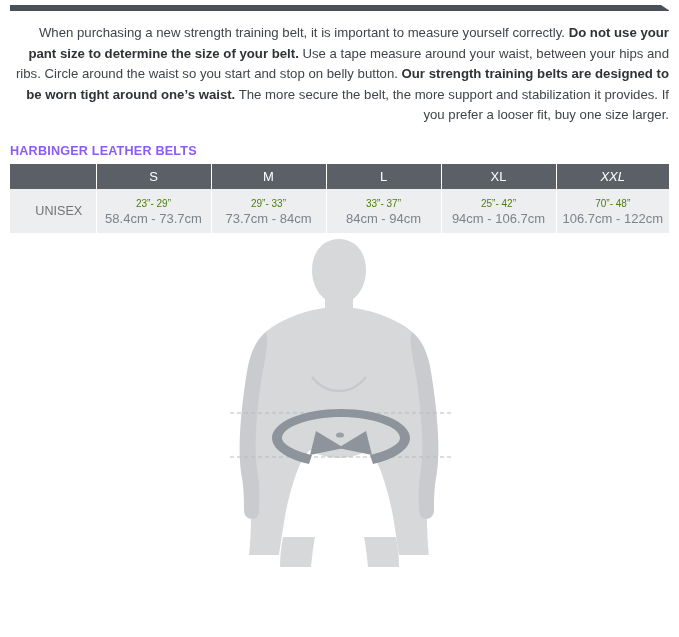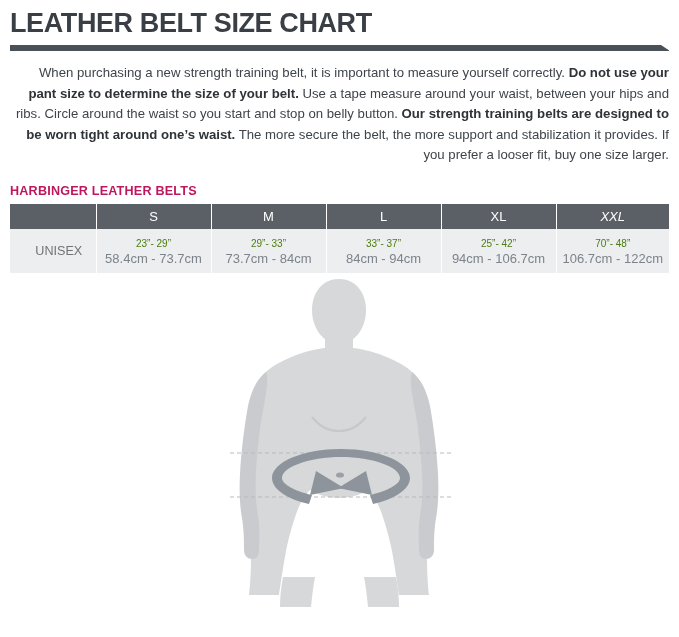--- a/index.html
+++ b/index.html
@@ -52,21 +52,21 @@
     color: #3f444a;
     max-width: 660px;
     text-align: right;
   }
   .intro b { font-weight: bold; color: #2f3337; }
   
   .section-heading {
     margin: 18px 10px 6px 10px;
     font-size: 12.6px;
     font-weight: bold;
-    color: #be185d;
+    color: #8b5cf6;
     letter-spacing: 0.2px;
   }
   
   table.size-table {
     margin: 0 10px;
     border-collapse: collapse;
     width: 659px;
     table-layout: fixed;
   }
   table.size-table th {
@@ -115,21 +115,20 @@
     height: 330px;
     margin-top: 4px;
   }
   .figure-wrap svg { display: block; }
 </style>
 </head>
 <body>
 
 <div class="page">
 
-  <div class="title">LEATHER BELT SIZE CHART</div>
   <div class="title-rule"></div>
 
   <p class="intro"><span>When purchasing a new strength training belt, it is important to measure yourself correctly. </span><b>Do not use your pant size to determine the size of your belt.</b><span> Use a tape measure around your waist, between your hips and ribs. Circle around the waist so you start and stop on belly button. </span><b>Our strength training belts are designed to be worn tight around one’s waist.</b><span> The more secure the belt, the more support and stabilization it provides. If you prefer a looser fit, buy one size larger.</span></p>
 
   <div class="section-heading">HARBINGER LEATHER BELTS</div>
 
   <table class="size-table">
     <thead>
       <tr>
         <th class="corner" style="width:86px"></th>

